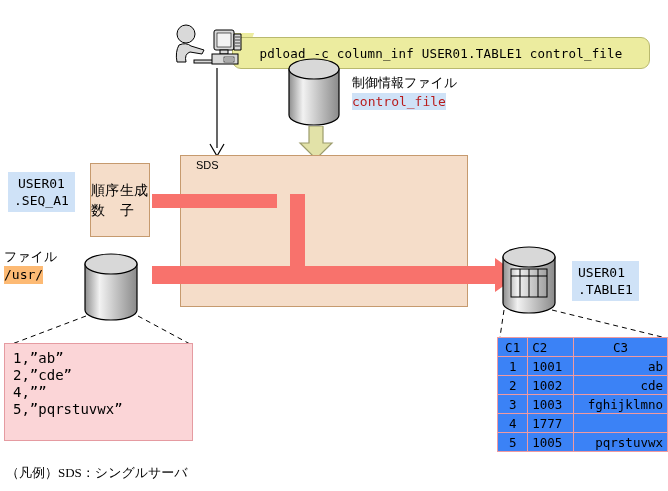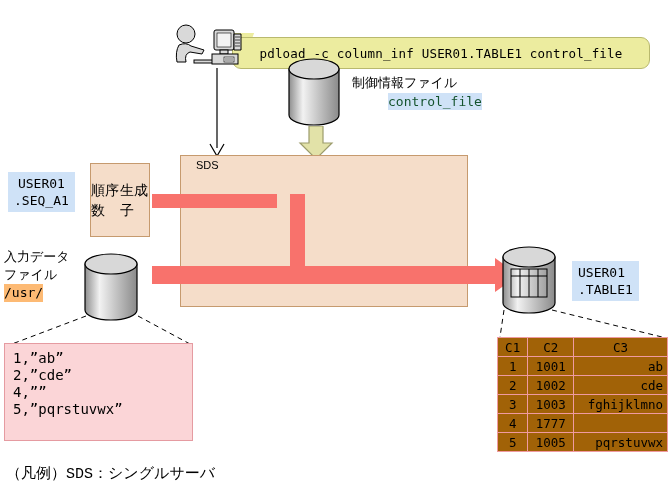--- a/index.html
+++ b/index.html
@@ -58,22 +58,22 @@
   .cyl-control { left: 286px; top: 58px; width: 56px; height: 68px; }
 
   
   .ctrl-label { left: 352px; top: 74px; }
   .ctrl-label .jp {
     font-family: "DejaVu Sans", sans-serif;
     font-size: 13px; color: #000; line-height: 17px; white-space: nowrap;
   }
   .ctrl-label .code {
     font-family: "DejaVu Sans Mono", monospace;
-    font-size: 13px; color: #14532d; background: #cfe2f7;
-    line-height: 17px; display: inline-block; white-space: nowrap; margin-left: 36px;
+    font-size: 13px; color: #b91c1c; background: #cfe2f7;
+    line-height: 17px; display: inline-block; white-space: nowrap;
   }
 
   
   .green-arrow { left: 298px; top: 126px; width: 36px; height: 34px; }
 
   
   .sds-box {
     left: 180px; top: 155px;
     width: 288px; height: 152px;
     background: #f5ddc9;
@@ -171,38 +171,38 @@
     font-size: 14px; color: #000; line-height: 17px; white-space: pre;
   }
 
   
   .result-table {
     left: 497px; top: 337px;
     border-collapse: collapse;
   }
   .result-table td, .result-table th {
     border: 1px solid #f09aa0;
-    background: #a16207;
+    background: #3b82f6;
     font-family: "DejaVu Sans Mono", monospace;
     font-size: 12.5px;
     font-weight: normal;
     color: #000;
     height: 18px;
     padding: 0 4px;
   }
   .rt-c1 { width: 26px; text-align: center; }
-  .rt-c2 { width: 42px; text-align: center; }
+  .rt-c2 { width: 42px; text-align: left; }
   .rt-c3 { width: 92px; text-align: right; }
   .result-table th.rt-c3 { text-align: center; }
 
   
   .legend {
     left: 6px; top: 464px;
-    font-family: Liberation Mono, monospace;
-    font-size: 15px; color: #000; white-space: nowrap;
+    font-family: Liberation Serif, serif;
+    font-size: 13px; color: #000; white-space: nowrap;
   }
 </style>
 </head>
 <body>
 
 <div id="canvas">
 
   <div class="abs callout-tail"></div>
   <div class="abs callout">
     <span class="callout-text">pdload -c column_inf USER01.TABLE1 control_file</span>
@@ -268,21 +268,20 @@
     <div>USER01</div>
     <div>.SEQ_A1</div>
   </div>
 
   <div class="abs seqgen-box">
     <span>順序数</span>
     <span>生成子</span>
   </div>
 
   <div class="abs infile-label">
-    <div class="jp">入力データ</div>
     <div class="jp">ファイル</div>
     <span class="code">/usr/</span>
   </div>
 
   <svg class="abs cyl-input" viewBox="0 0 58 70">
     <defs>
       <linearGradient id="cylgradB" x1="0" y1="0" x2="1" y2="0">
         <stop offset="0%" stop-color="#8e8e8e"></stop>
         <stop offset="28%" stop-color="#f2f2f2"></stop>
         <stop offset="62%" stop-color="#c0c0c0"></stop>

